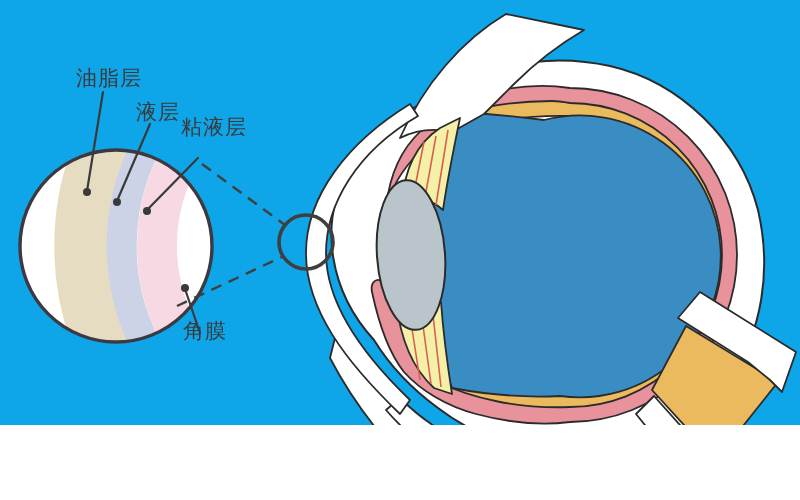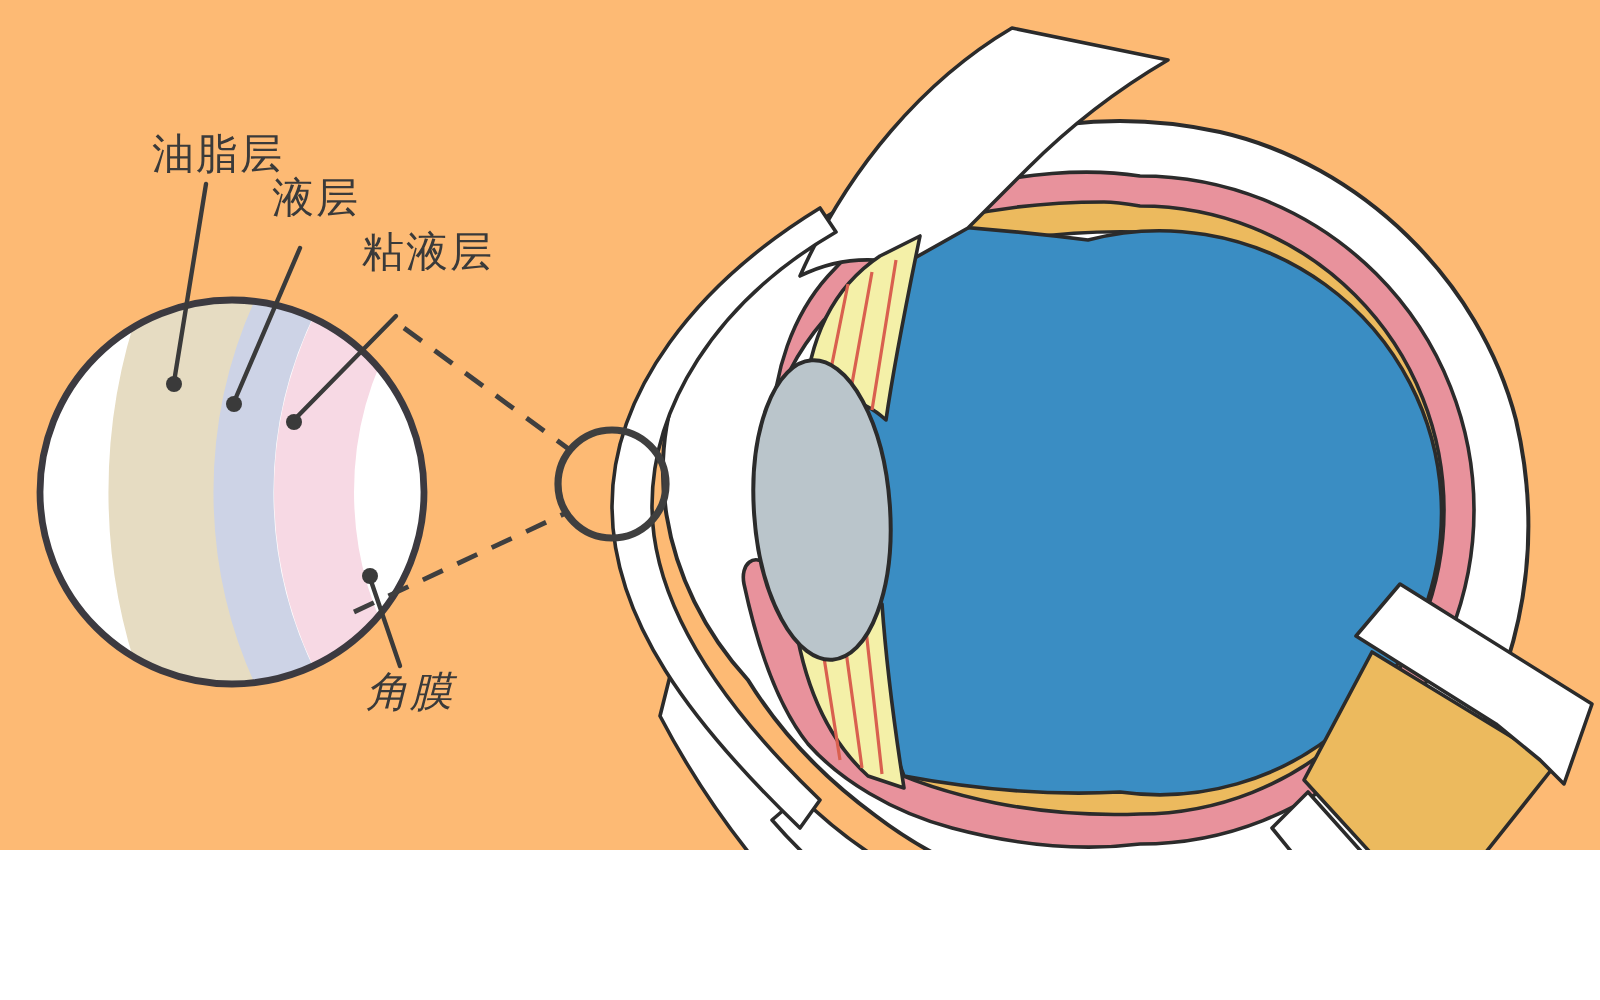--- a/index.html
+++ b/index.html
@@ -1,16 +1,16 @@
 <!DOCTYPE html>
 <html><head>
 <meta charset="utf-8">
 <style>
   html,body{margin:0;padding:0;background:#ffffff;}
-  #stage{position:relative;width:800px;height:425px;background:#fdba74;overflow:hidden;
+  #stage{position:relative;width:800px;height:425px;background:#0ea5e9;overflow:hidden;
          font-family:"Liberation Sans","DejaVu Sans",sans-serif;}
   #stage svg{position:absolute;left:0;top:0;}
   .lbl{position:absolute;font-size:21px;color:#3a3a3a;letter-spacing:1px;white-space:nowrap;line-height:1;}
   .outline{stroke:#2b2b2b;stroke-width:2;stroke-linejoin:round;}
   .thin-outline{stroke:#2b2b2b;stroke-width:1.8;stroke-linejoin:round;}
   .white-part{fill:#ffffff;}
   .leader{stroke:#3a3a3a;stroke-width:2.2;fill:none;stroke-linecap:round;}
   .dashed{stroke:#3f3f3f;stroke-width:2.4;fill:none;stroke-dasharray:11 8;stroke-linecap:butt;}
   .mag-ring{fill:none;stroke:#3c3a40;stroke-width:3.4;}
   .band{fill:none;stroke-linecap:butt;}
@@ -106,16 +106,16 @@
 
       <g>
         <path class="dashed" d="M 202 164 L 285 225"></path>
         <path class="dashed" d="M 177 306 L 284 256"></path>
         <circle cx="306" cy="242" r="27" fill="none" stroke="#3f3f3f" stroke-width="3.6"></circle>
       </g>
     </g>
   </svg>
 
   <div class="lbl" style="left:76px;top:67px;">油脂层</div>
-  <div class="lbl" style="left:136px;top:89px;">液层</div>
+  <div class="lbl" style="left:136px;top:101px;">液层</div>
   <div class="lbl" style="left:181px;top:116px;">粘液层</div>
-  <div class="lbl" style="left:183px;top:336px;font-style:italic;">角膜</div>
+  <div class="lbl" style="left:183px;top:320px;">角膜</div>
 </div>
 
 </body></html>

